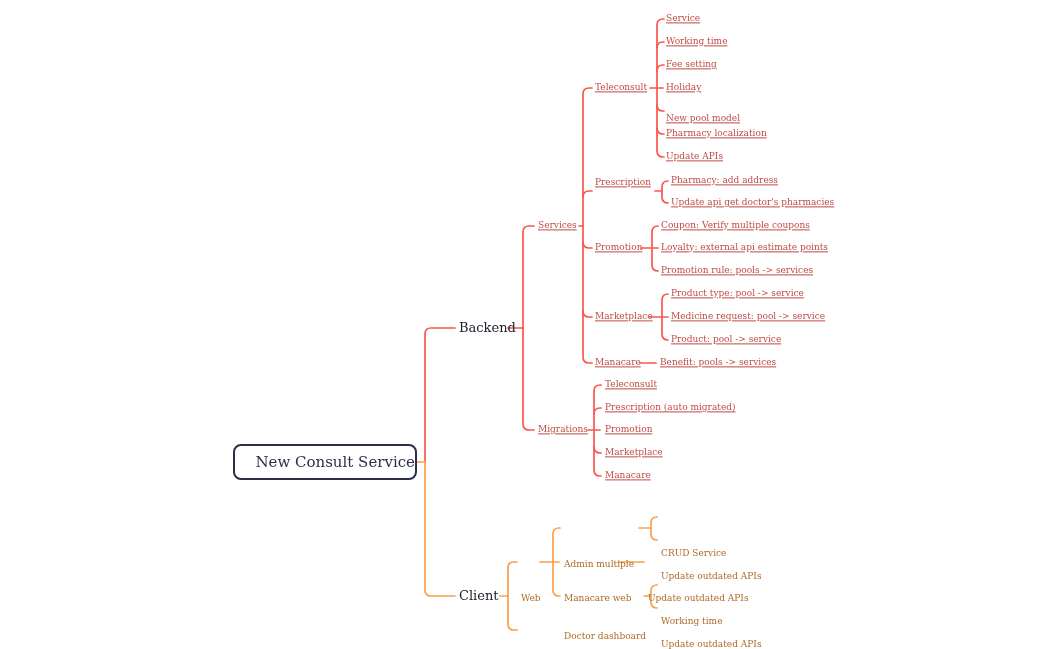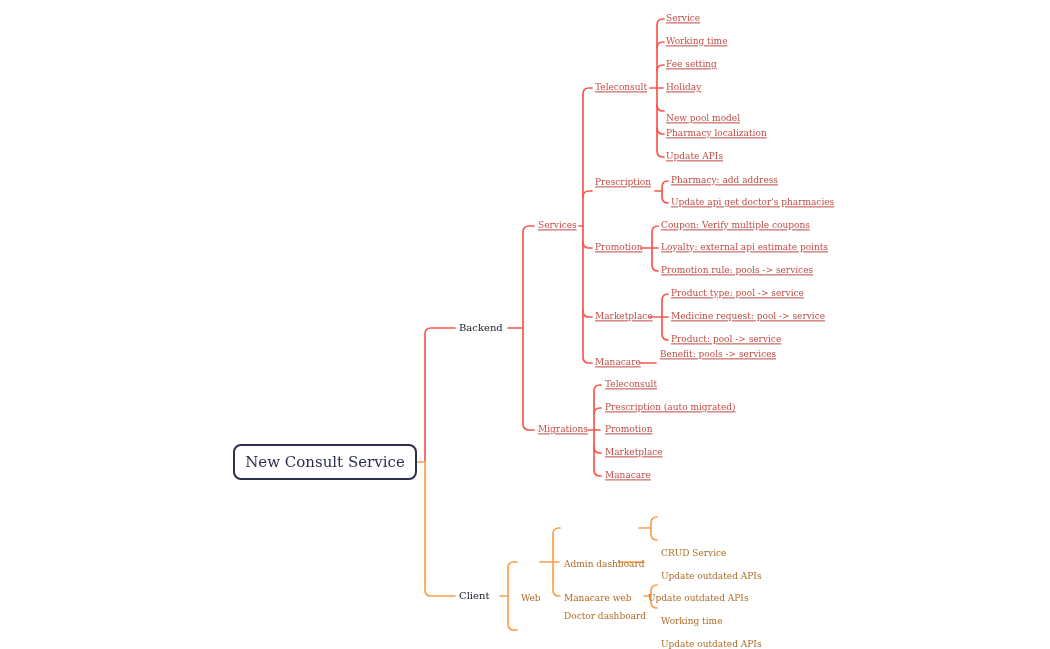--- a/index.html
+++ b/index.html
@@ -27,30 +27,30 @@
   .lbl {
     position: absolute;
     white-space: nowrap;
     transform: translateY(-52%);
     cursor: pointer;
     line-height: 1.2;
   }
   .sm  { font-size: 9px; }
   .red-t { color: var(--color-backend_text); text-decoration: underline; }
   .org-t { color: var(--color-client_text); margin-top: 37px; }
-  .branch { font-size: 10px; color: var(--color-branch_text); }
+  .branch { font-size: 13px; color: var(--color-branch_text); }
   .root-box {
     position: absolute;
     left: 233px; top: 444px;
     width: 184px; height: 36px;
     box-sizing: border-box;
     border: 2px solid var(--color-root_accent);
     border-radius: 8px;
     background: var(--color-background);
-    display: flex; align-items: center; justify-content: center;
+    display: flex; align-items: center; justify-content: flex-end;
     font-size: 15px;
     color: var(--color-root_accent);
     cursor: pointer;
   }
 </style>
 </head>
 <body>
 
 <div class="canvas">
 
@@ -125,34 +125,34 @@
   <span class="lbl sm red-t" style="left:671px;top:203px">Update api get doctor's pharmacies</span>
 
   <span class="lbl sm red-t" style="left:661px;top:226px">Coupon: Verify multiple coupons</span>
   <span class="lbl sm red-t" style="left:661px;top:248px">Loyalty: external api estimate points</span>
   <span class="lbl sm red-t" style="left:661px;top:271px">Promotion rule: pools -&gt; services</span>
 
   <span class="lbl sm red-t" style="left:671px;top:294px">Product type: pool -&gt; service</span>
   <span class="lbl sm red-t" style="left:671px;top:317px">Medicine request: pool -&gt; service</span>
   <span class="lbl sm red-t" style="left:671px;top:340px">Product: pool -&gt; service</span>
 
-  <span class="lbl sm red-t" style="left:660px;top:355px">Benefit: pools -&gt; services</span>
+  <span class="lbl sm red-t" style="left:660px;top:363px">Benefit: pools -&gt; services</span>
 
   <span class="lbl sm red-t" style="left:605px;top:385px">Teleconsult</span>
   <span class="lbl sm red-t" style="left:605px;top:408px">Prescription (auto migrated)</span>
   <span class="lbl sm red-t" style="left:605px;top:430px">Promotion</span>
   <span class="lbl sm red-t" style="left:605px;top:453px">Marketplace</span>
   <span class="lbl sm red-t" style="left:605px;top:476px">Manacare</span>
 
   <span class="lbl sm org-t" style="left:521px;top:562px">Web</span>
   <span class="lbl sm org-t" style="left:521px;top:630px">Mobile</span>
 
-  <span class="lbl sm org-t" style="left:564px;top:528px">Admin dashboard</span>
+  <span class="lbl sm org-t" style="left:564px;top:528px">Admin multiple</span>
   <span class="lbl sm org-t" style="left:564px;top:562px">Manacare web</span>
-  <span class="lbl sm org-t" style="left:564px;top:580px">Doctor dashboard</span>
+  <span class="lbl sm org-t" style="left:564px;top:600px">Doctor dashboard</span>
 
   <span class="lbl sm org-t" style="left:661px;top:517px">CRUD Service</span>
   <span class="lbl sm org-t" style="left:661px;top:540px">Update outdated APIs</span>
 
   <span class="lbl sm org-t" style="left:648px;top:562px">Update outdated APIs</span>
 
   <span class="lbl sm org-t" style="left:661px;top:585px">Working time</span>
   <span class="lbl sm org-t" style="left:661px;top:608px">Update outdated APIs</span>
 
 </div>

